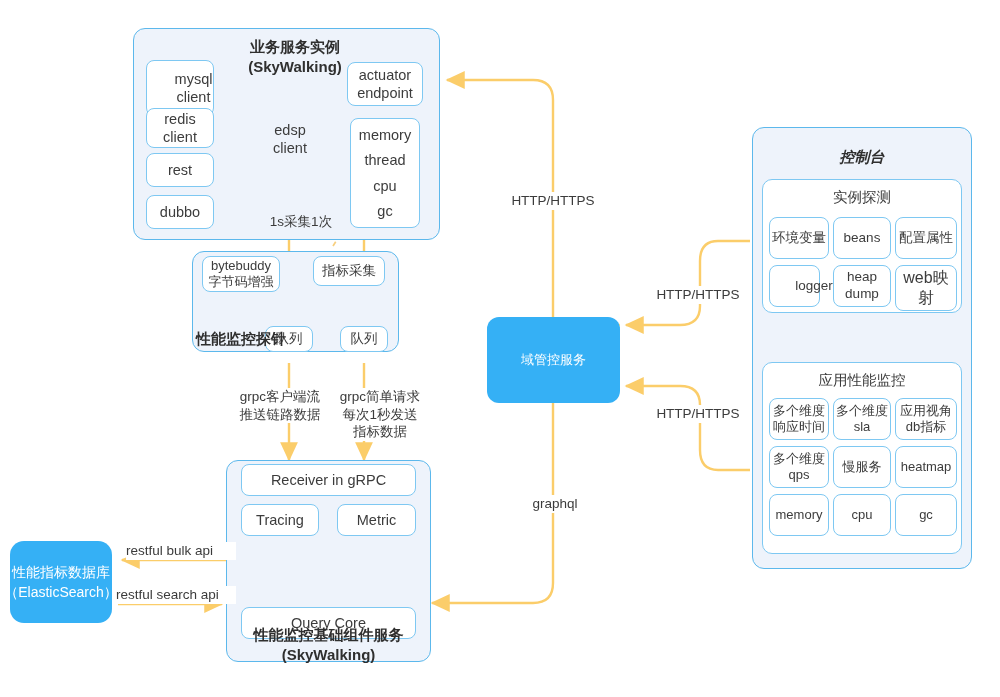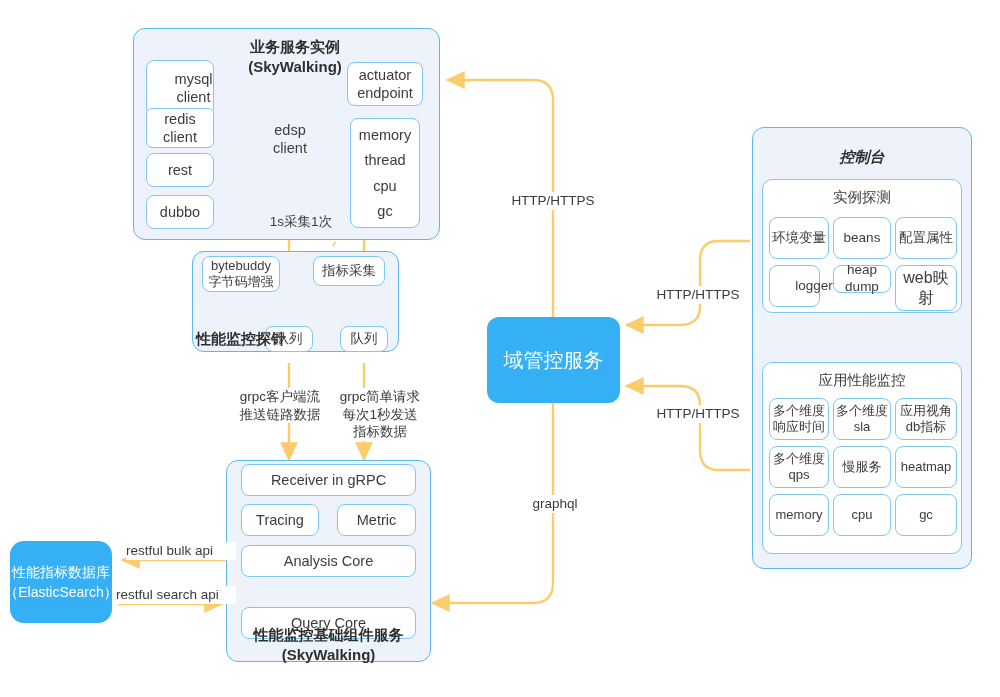--- a/index.html
+++ b/index.html
@@ -65,21 +65,21 @@
   .label.r{text-align:right;}
 
   
   .bluebox{
     position:absolute;
     background:#35b0f5;
     border-radius:12px;
     color:#ffffff;
     display:flex;align-items:center;justify-content:center;
     text-align:center;
-    font-size:20px;
+    font-size:13px;
     line-height:1.45;
     box-sizing:border-box;
   }
   .bluebox.small{font-size:14px;border-radius:14px;}
 </style>
 </head>
 <body>
 
 <div class="stage">
 
@@ -139,21 +139,21 @@
   </div>
   <div class="title" style="left:200px;top:37px;width:190px;">
     <div>业务服务实例</div>
     <div>(SkyWalking)</div>
   </div>
 
   <div class="node" style="left:146px;top:60px;width:68px;height:56px;padding-left:27px;">
     <span style="white-space:pre-line;">mysql
 client</span>
   </div>
-  <div class="node" style="left:146px;top:108px;width:68px;height:40px;border-radius:6px;">
+  <div class="node" style="left:146px;top:108px;width:68px;height:40px;">
     <span style="white-space:pre-line;">redis
 client</span>
   </div>
   <div class="node" style="left:146px;top:153px;width:68px;height:34px;">
     <span style="white-space:pre-line;">rest</span>
   </div>
   <div class="node" style="left:146px;top:195px;width:68px;height:34px;">
     <span style="white-space:pre-line;">dubbo</span>
   </div>
 
@@ -196,23 +196,20 @@
   </div>
   <div class="node" style="left:241px;top:464px;width:175px;height:32px;">
     <span>Receiver in gRPC</span>
   </div>
   <div class="node" style="left:241px;top:504px;width:78px;height:32px;">
     <span>Tracing</span>
   </div>
   <div class="node" style="left:337px;top:504px;width:79px;height:32px;">
     <span>Metric</span>
   </div>
-  <div class="node" style="left:241px;top:545px;width:175px;height:32px;">
-    <span>Analysis Core</span>
-  </div>
   <div class="node" style="left:241px;top:587px;width:175px;height:32px;margin-top:20px;">
     <span>Query Core</span>
   </div>
   <div class="title" style="left:241px;top:625px;width:175px;">
     <div>性能监控基础组件服务</div>
     <div>(SkyWalking)</div>
   </div>
 
   <div class="bluebox small" style="left:10px;top:541px;width:102px;height:82px;flex-direction:column;">
     <div>性能指标数据库</div>
@@ -235,21 +232,21 @@
   </div>
   <div class="node" style="left:833px;top:217px;width:58px;height:42px;font-size:13.5px;">
     <span style="white-space:pre-line;">beans</span>
   </div>
   <div class="node" style="left:895px;top:217px;width:62px;height:42px;font-size:13.5px;">
     <span style="white-space:pre-line;">配置属性</span>
   </div>
   <div class="node" style="left:769px;top:265px;width:51px;height:42px;font-size:13.5px;padding-left:39px;">
     <span style="white-space:pre-line;">logger</span>
   </div>
-  <div class="node" style="left:833px;top:265px;width:58px;height:28px;font-size:13.5px;">
+  <div class="node" style="left:833px;top:265px;width:58px;height:42px;font-size:13.5px;">
     <span style="white-space:pre-line;">heap
 dump</span>
   </div>
   <div class="node" style="left:895px;top:265px;width:62px;height:46px;font-size:16px;">
     <span style="white-space:pre-line;">web映射</span>
   </div>
 
   <div class="subpanel" style="left:762px;top:362px;width:200px;height:192px;"></div>
   <div class="sectitle" style="left:762px;top:371px;width:200px;">应用性能监控</div>
 

